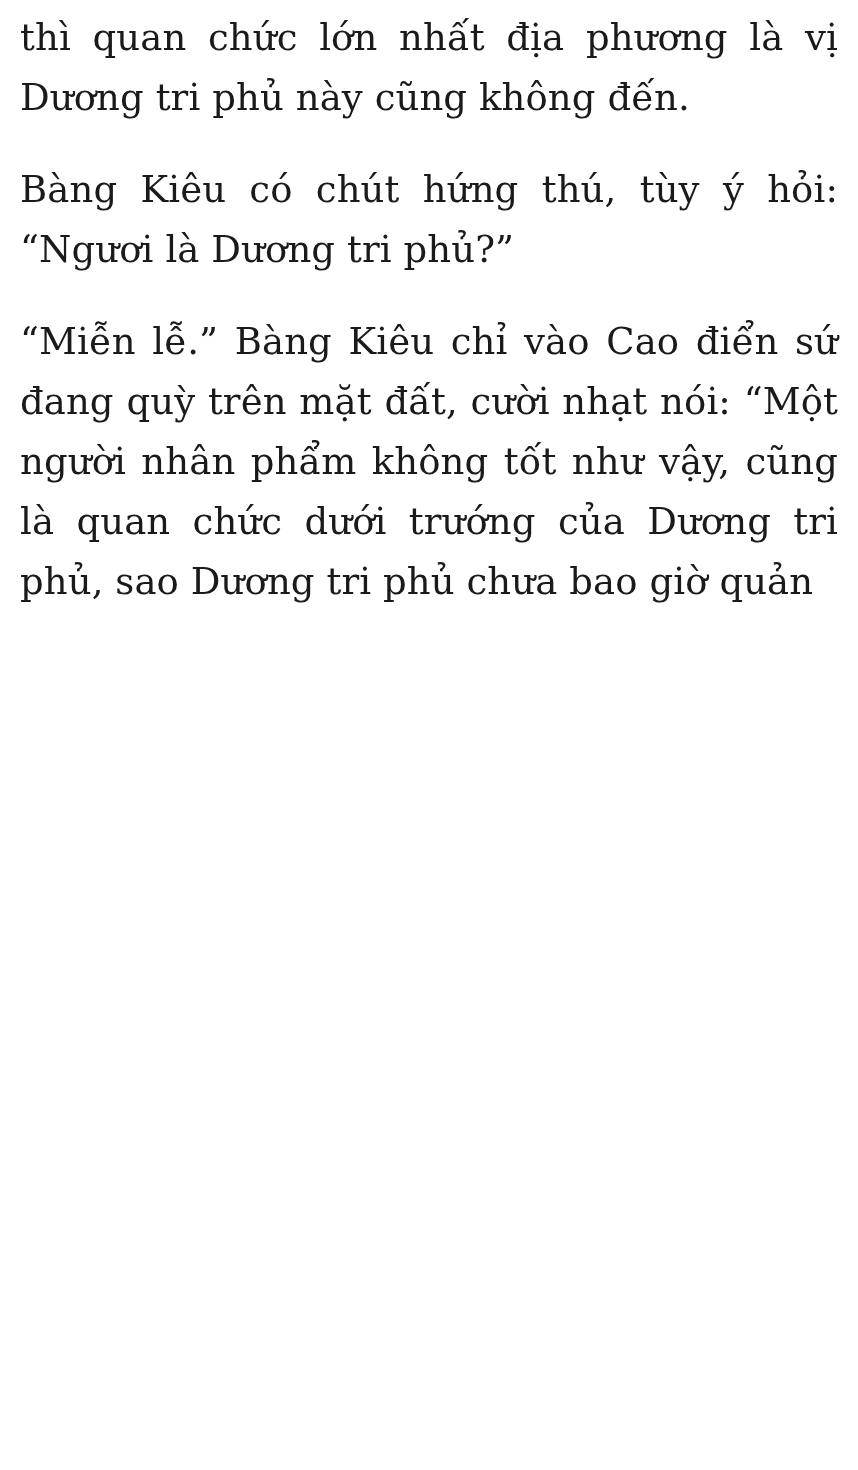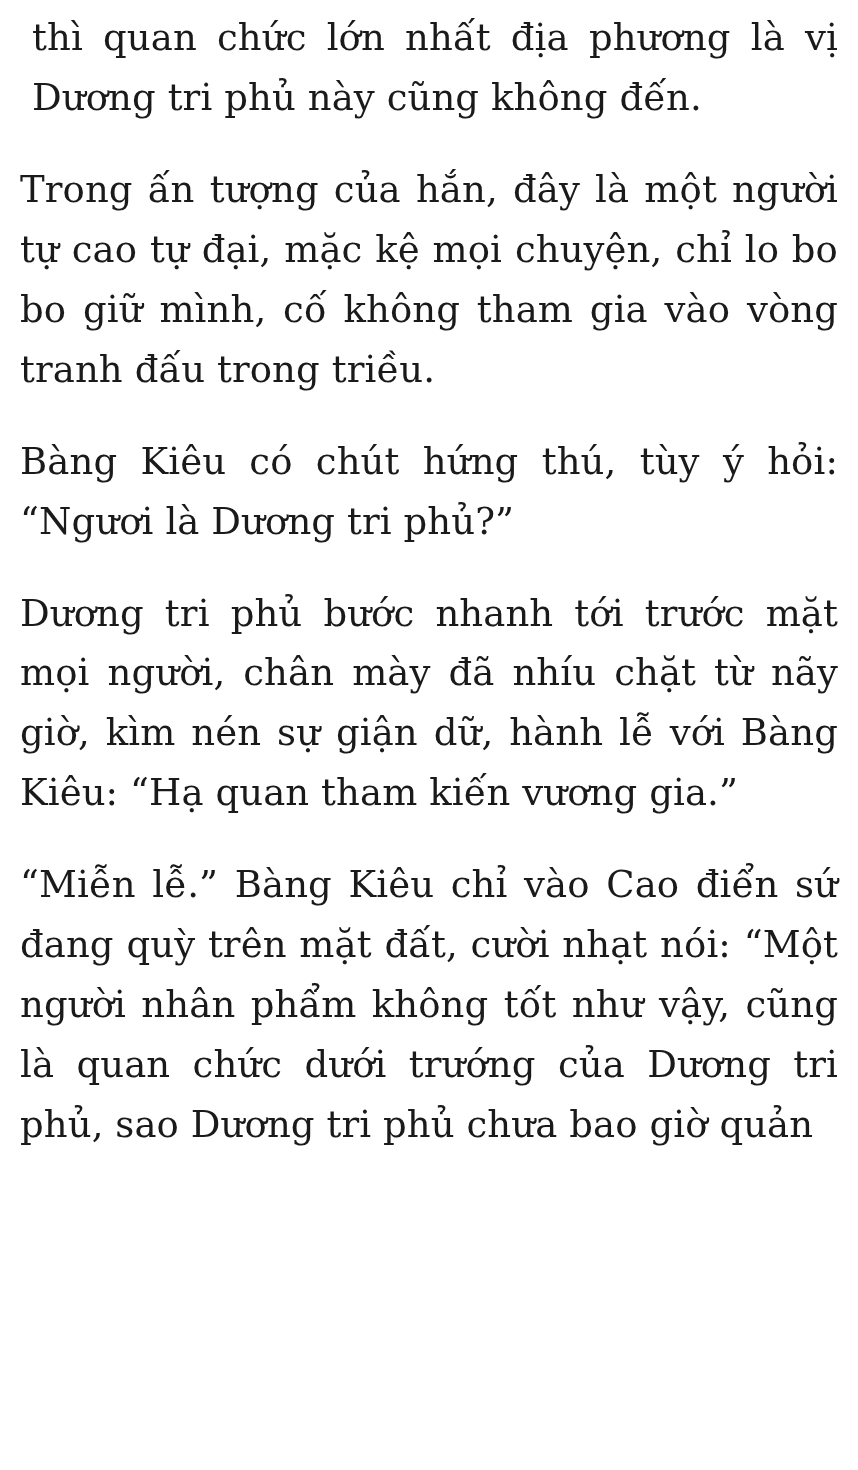--- a/index.html
+++ b/index.html
@@ -22,28 +22,25 @@
     font-size: 37px;
     line-height: 1.62;
     text-align: justify;
     text-justify: inter-word;
     margin: 0 0 32px 0;
     letter-spacing: 0.1px;
     color: #1a1a1a;
   }
   .para:first-child {
     margin-top: 8px;
-    margin-left: 12px;
   }
   .para:last-child {
     margin-bottom: 0;
   }
 </style>
 </head>
 <body>
 
 <div class="reader">
   <p class="para">thì quan chức lớn nhất địa phương là vị Dương tri phủ này cũng không đến.</p>
-  <p class="para">Trong ấn tượng của hắn, đây là một người tự cao tự đại, mặc kệ mọi chuyện, chỉ lo bo bo giữ mình, cố không tham gia vào vòng tranh đấu trong triều.</p>
   <p class="para">Bàng Kiêu có chút hứng thú, tùy ý hỏi: “Ngươi là Dương tri phủ?”</p>
-  <p class="para">Dương tri phủ bước nhanh tới trước mặt mọi người, chân mày đã nhíu chặt từ nãy giờ, kìm nén sự giận dữ, hành lễ với Bàng Kiêu: “Hạ quan tham kiến vương gia.”</p>
   <p class="para">“Miễn lễ.” Bàng Kiêu chỉ vào Cao điển sứ đang quỳ trên mặt đất, cười nhạt nói: “Một người nhân phẩm không tốt như vậy, cũng là quan chức dưới trướng của Dương tri phủ, sao Dương tri phủ chưa bao giờ quản</p>
 </div>
 
 </body></html>

